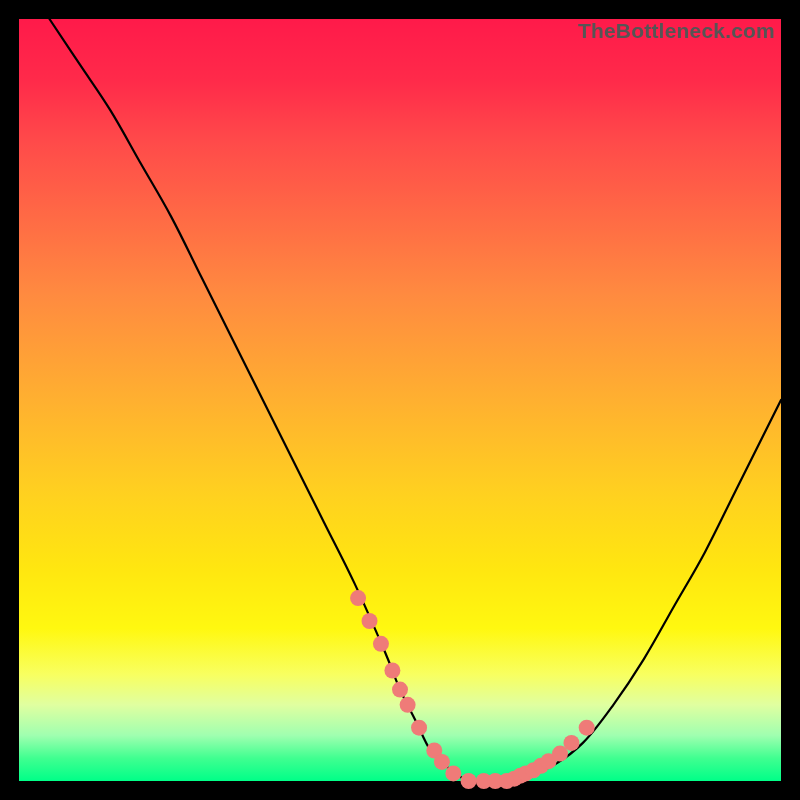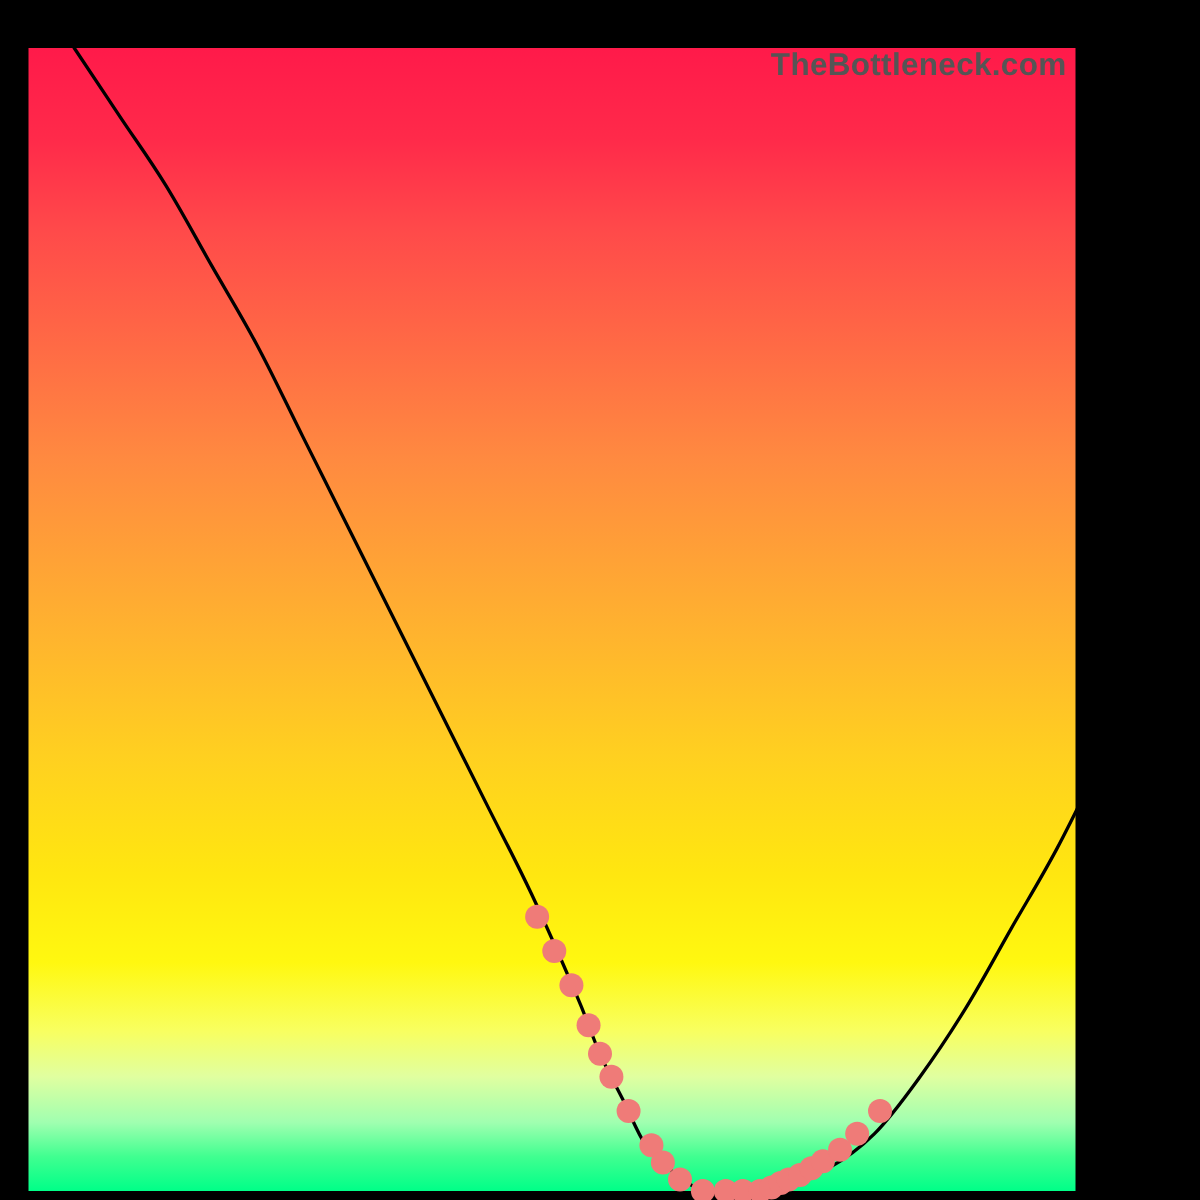--- a/index.html
+++ b/index.html
@@ -7,39 +7,38 @@
   .chart-container {
     position: relative;
     width: 800px;
     height: 800px;
     background: #000;
   }
   .plot-area {
     position: absolute;
     left: 19px;
     top: 19px;
-    width: 698px;
+    width: 762px;
     height: 762px;
     background: linear-gradient(to bottom,
       #ff1a4a 0%,
       #ff2a4a 8%,
       #ff4a4a 16%,
       #ff6a45 26%,
       #ff8a40 36%,
       #ffb030 50%,
       #ffd020 62%,
       #ffe610 72%,
       #fff810 80%,
       #f8ff60 86%,
       #e0ffa0 90%,
       #a0ffb0 94%,
       #40ff90 97%,
       #00ff88 100%
     );
-    margin-top: 13px;
   }
   .watermark {
     position: absolute;
     top: 0;
     right: 6px;
     font-family: Arial, Helvetica, sans-serif;
     font-size: 21px;
     font-weight: 600;
     color: #555;
     letter-spacing: 0.2px;

